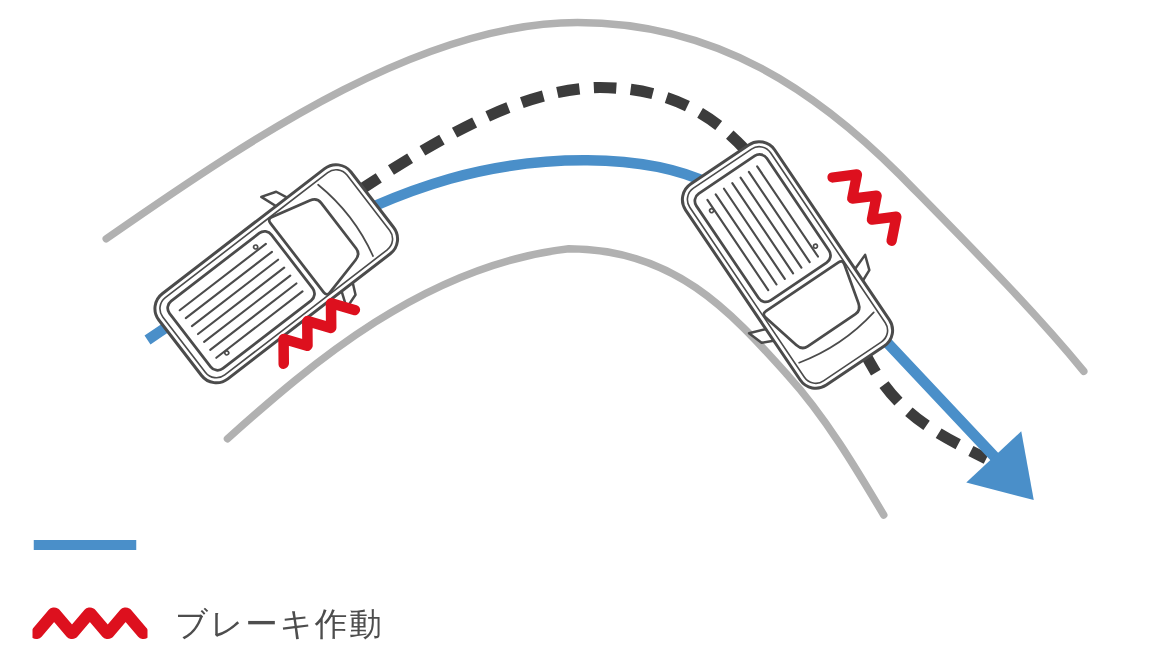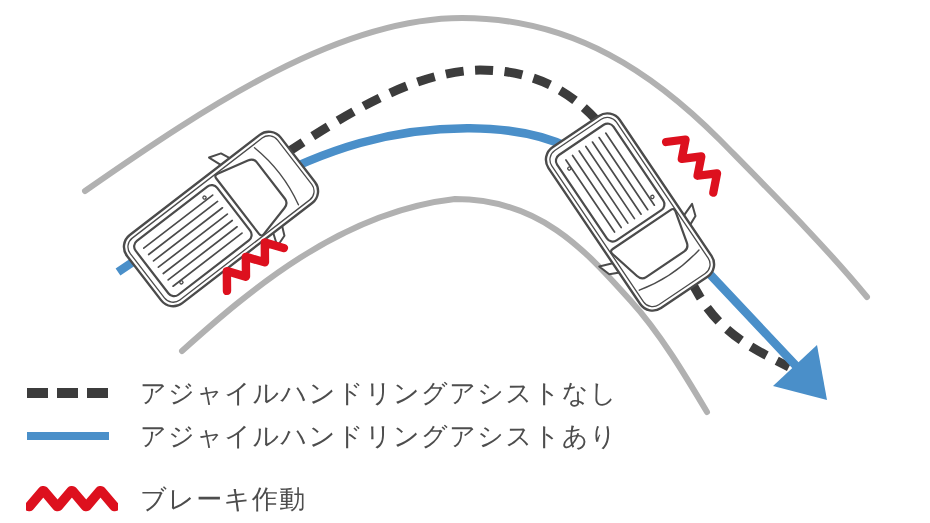--- a/index.html
+++ b/index.html
@@ -95,32 +95,25 @@
 
     <use href="#van" transform="translate(221,219) rotate(-37.6)" stroke="#4b4b4b"></use>
     <use href="#van" transform="translate(630,212) rotate(56)" stroke="#4b4b4b"></use>
 
     <use href="#zig" transform="translate(227,291) rotate(-37) scale(1.08,1)" stroke="#dd101e"></use>
     <use href="#zig" transform="translate(666,142) rotate(47) scale(1.05,1)" stroke="#dd101e"></use>
   </svg>
 
   <div class="legend">
 
-    <div class="legend-row row-1">
-      <svg class="swatch" width="92" height="36" viewBox="0 0 92 36">
-        <line x1="1" y1="18" x2="83" y2="18" stroke-width="10" stroke-dasharray="21 9" stroke="#3c3c3c"></line>
-      </svg>
-      <div class="legend-label">アジャイルハンドリングアシストなし</div>
-    </div>
 
     <div class="legend-row row-2">
       <svg class="swatch" width="92" height="36" viewBox="0 0 92 36">
         <line x1="1" y1="18" x2="83" y2="18" stroke-width="8" stroke="#4a8fc9"></line>
       </svg>
-      <div class="legend-label">アジャイルハンドリングアシストあり</div>
     </div>
 
     <div class="legend-row row-3">
       <svg class="swatch" width="92" height="36" viewBox="0 0 92 36">
         <use href="#zig" transform="translate(3,26) scale(1.3,1.05)" stroke="#dd101e"></use>
       </svg>
       <div class="legend-label">ブレーキ作動</div>
     </div>
 
   </div>

